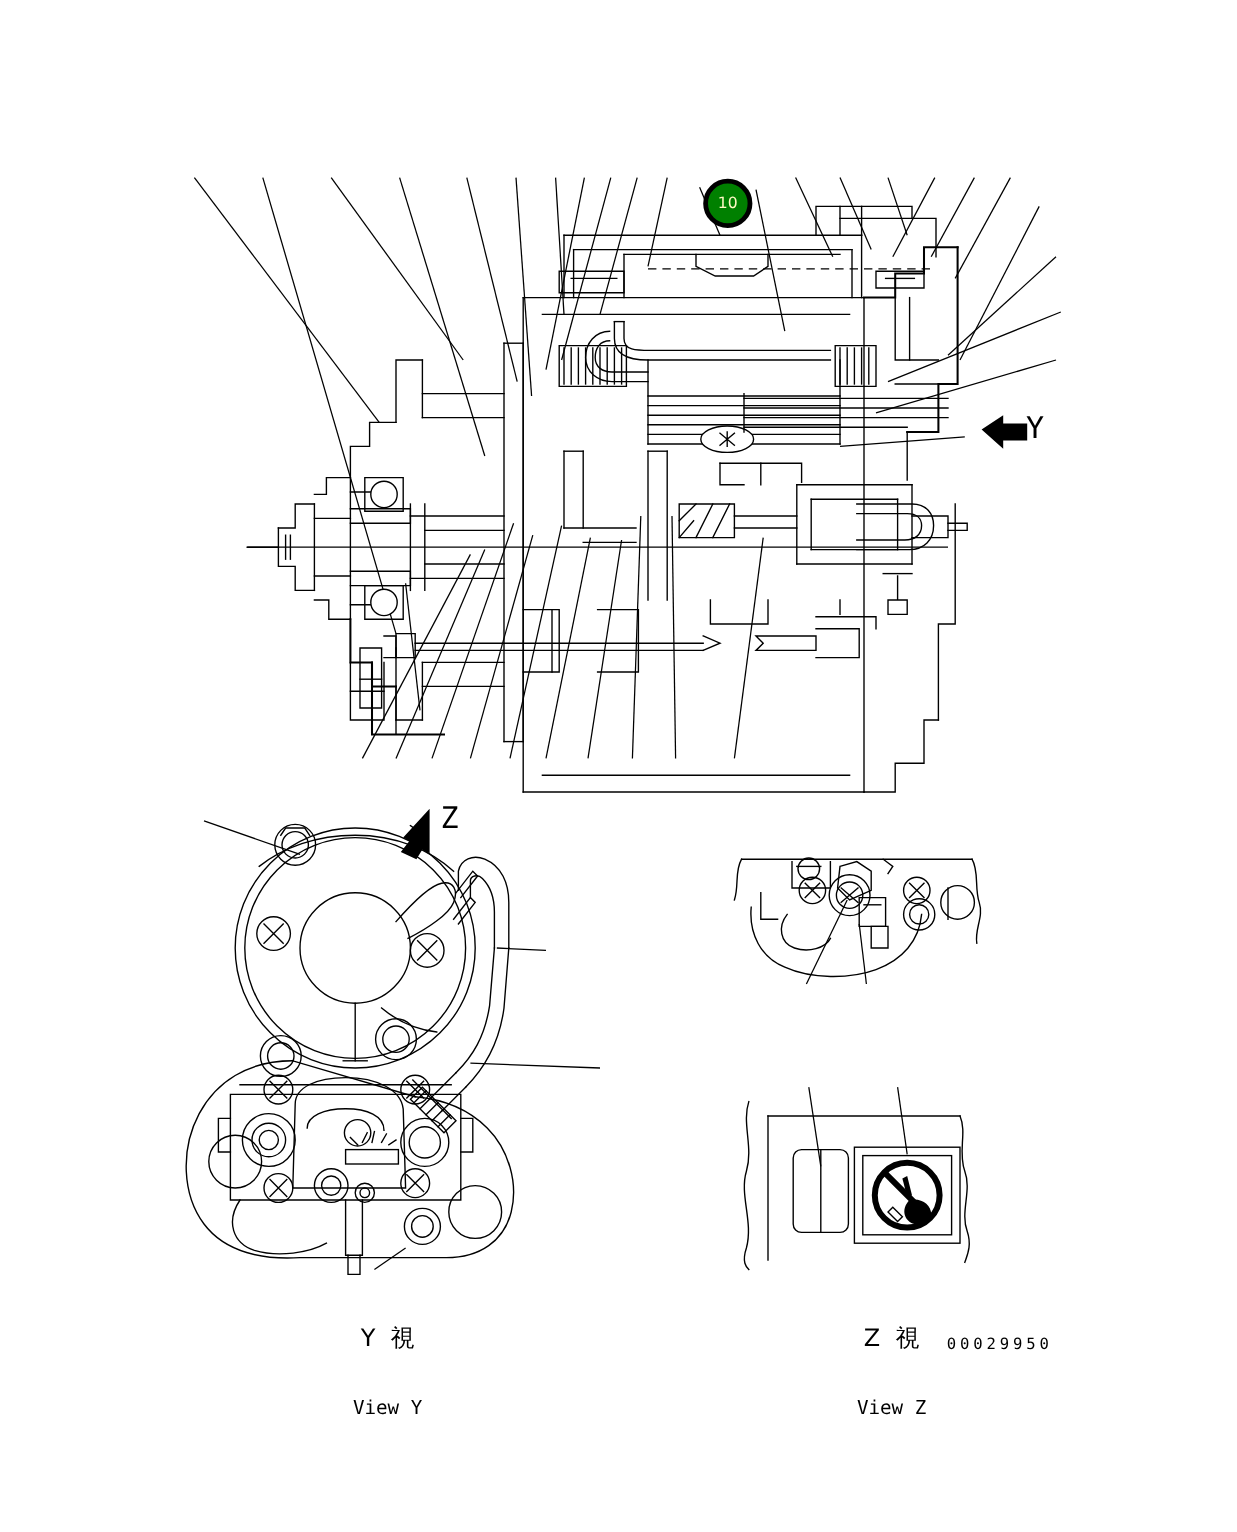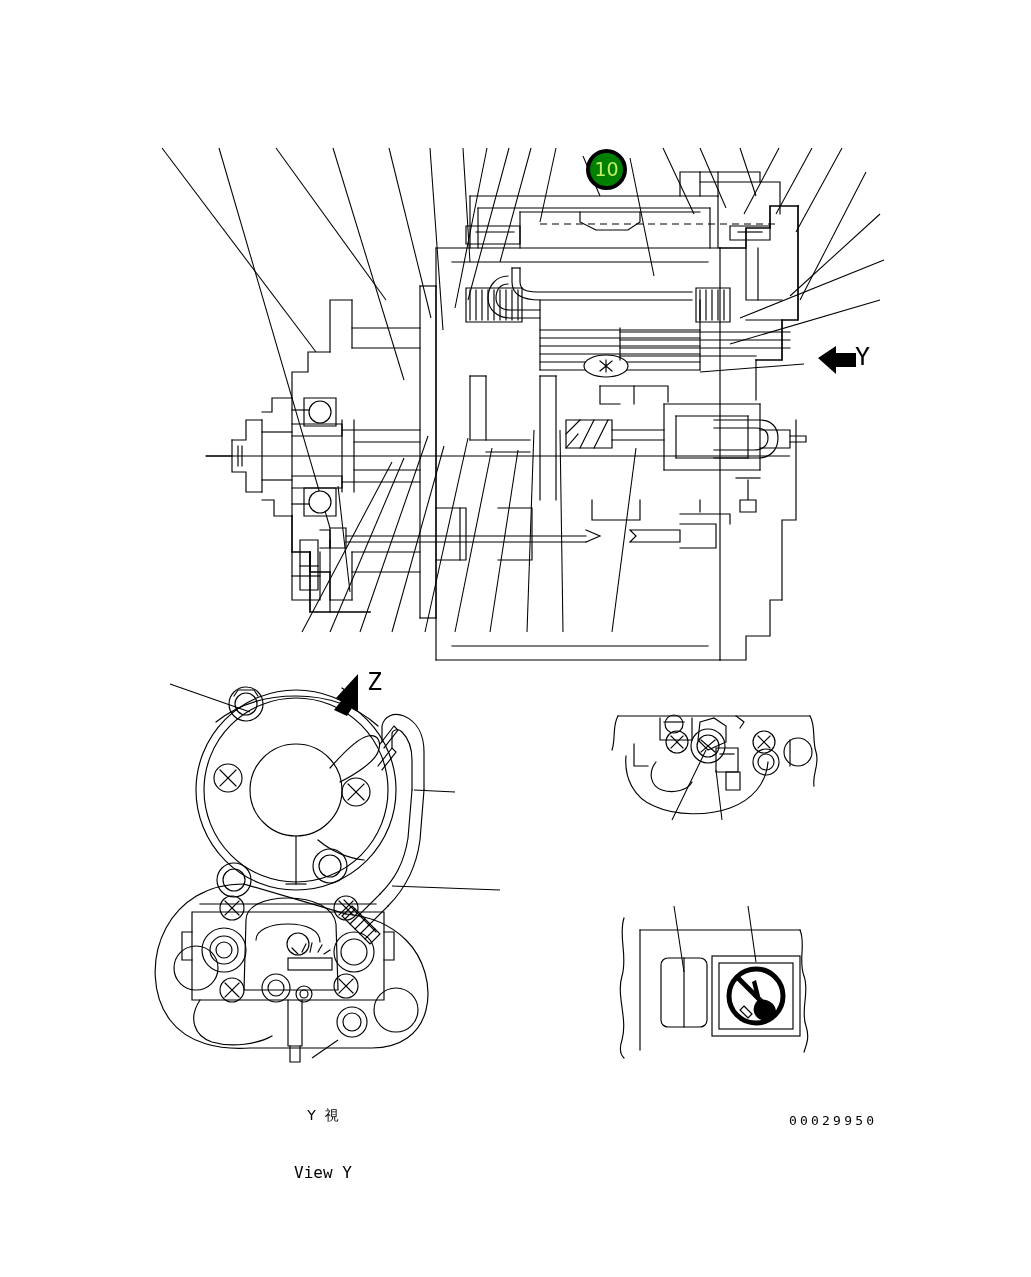--- a/index.html
+++ b/index.html
@@ -19,33 +19,33 @@
   .wht{fill:#fff;stroke:#000;stroke-width:1.15;}
   .dash{fill:none;stroke:#000;stroke-width:1.1;stroke-dasharray:7 5;}
 
   .lbl{
     position:absolute;
     font-family:"DejaVu Sans Mono","Liberation Mono",monospace;
     color:#000;white-space:pre;
   }
   #view-y-label{left:243px;top:1068px;font-size:16px;line-height:19px;letter-spacing:0px;text-align:center;width:160px;}
   #view-z-label{left:663px;top:1068px;font-size:16px;line-height:19px;letter-spacing:0px;text-align:center;width:160px;}
-  .jp{font-family:"DejaVu Sans","Liberation Sans",sans-serif;font-size:14px;}
+  .jp{font-family:"DejaVu Sans","Liberation Sans",sans-serif;font-size:20px;}
   #drawing-number{left:789px;top:1113px;font-size:13px;letter-spacing:3.2px;}
   #arrow-y-letter{left:855px;top:342px;font-size:25px;}
   #arrow-z-letter{left:367px;top:667px;font-size:25px;}
 
   #callout-10{
     position:absolute;left:586px;top:149px;width:41px;height:41px;
     border-radius:50%;
     background:#008000;
     border:4px solid #000000;
     box-sizing:border-box;
     display:flex;align-items:center;justify-content:center;
-    color:#bef264;font-size:19px;font-family:"DejaVu Sans","Liberation Sans",sans-serif;
+    color:#fef9c3;font-size:13px;font-family:"DejaVu Sans","Liberation Sans",sans-serif;
     line-height:1;
   }
 </style>
 </head>
 <body>
 
 <div id="sheet">
 
 <svg width="1031" height="1277" viewBox="0 0 1031 1277" xmlns="http://www.w3.org/2000/svg">
 
@@ -505,16 +505,20 @@
 
 <div class="lbl" id="arrow-y-letter">Y</div>
 
 <div class="lbl" id="arrow-z-letter">Z</div>
 
 <div class="lbl" id="view-y-label">
   <div class="jp">Y  視</div>
   <div>View Y</div>
 </div>
 
+<div class="lbl" id="view-z-label">
+  <div class="jp">Z  視</div>
+  <div>View Z</div>
+</div>
 
 <div class="lbl" id="drawing-number">00029950</div>
 
 </div>
 
 </body></html>

